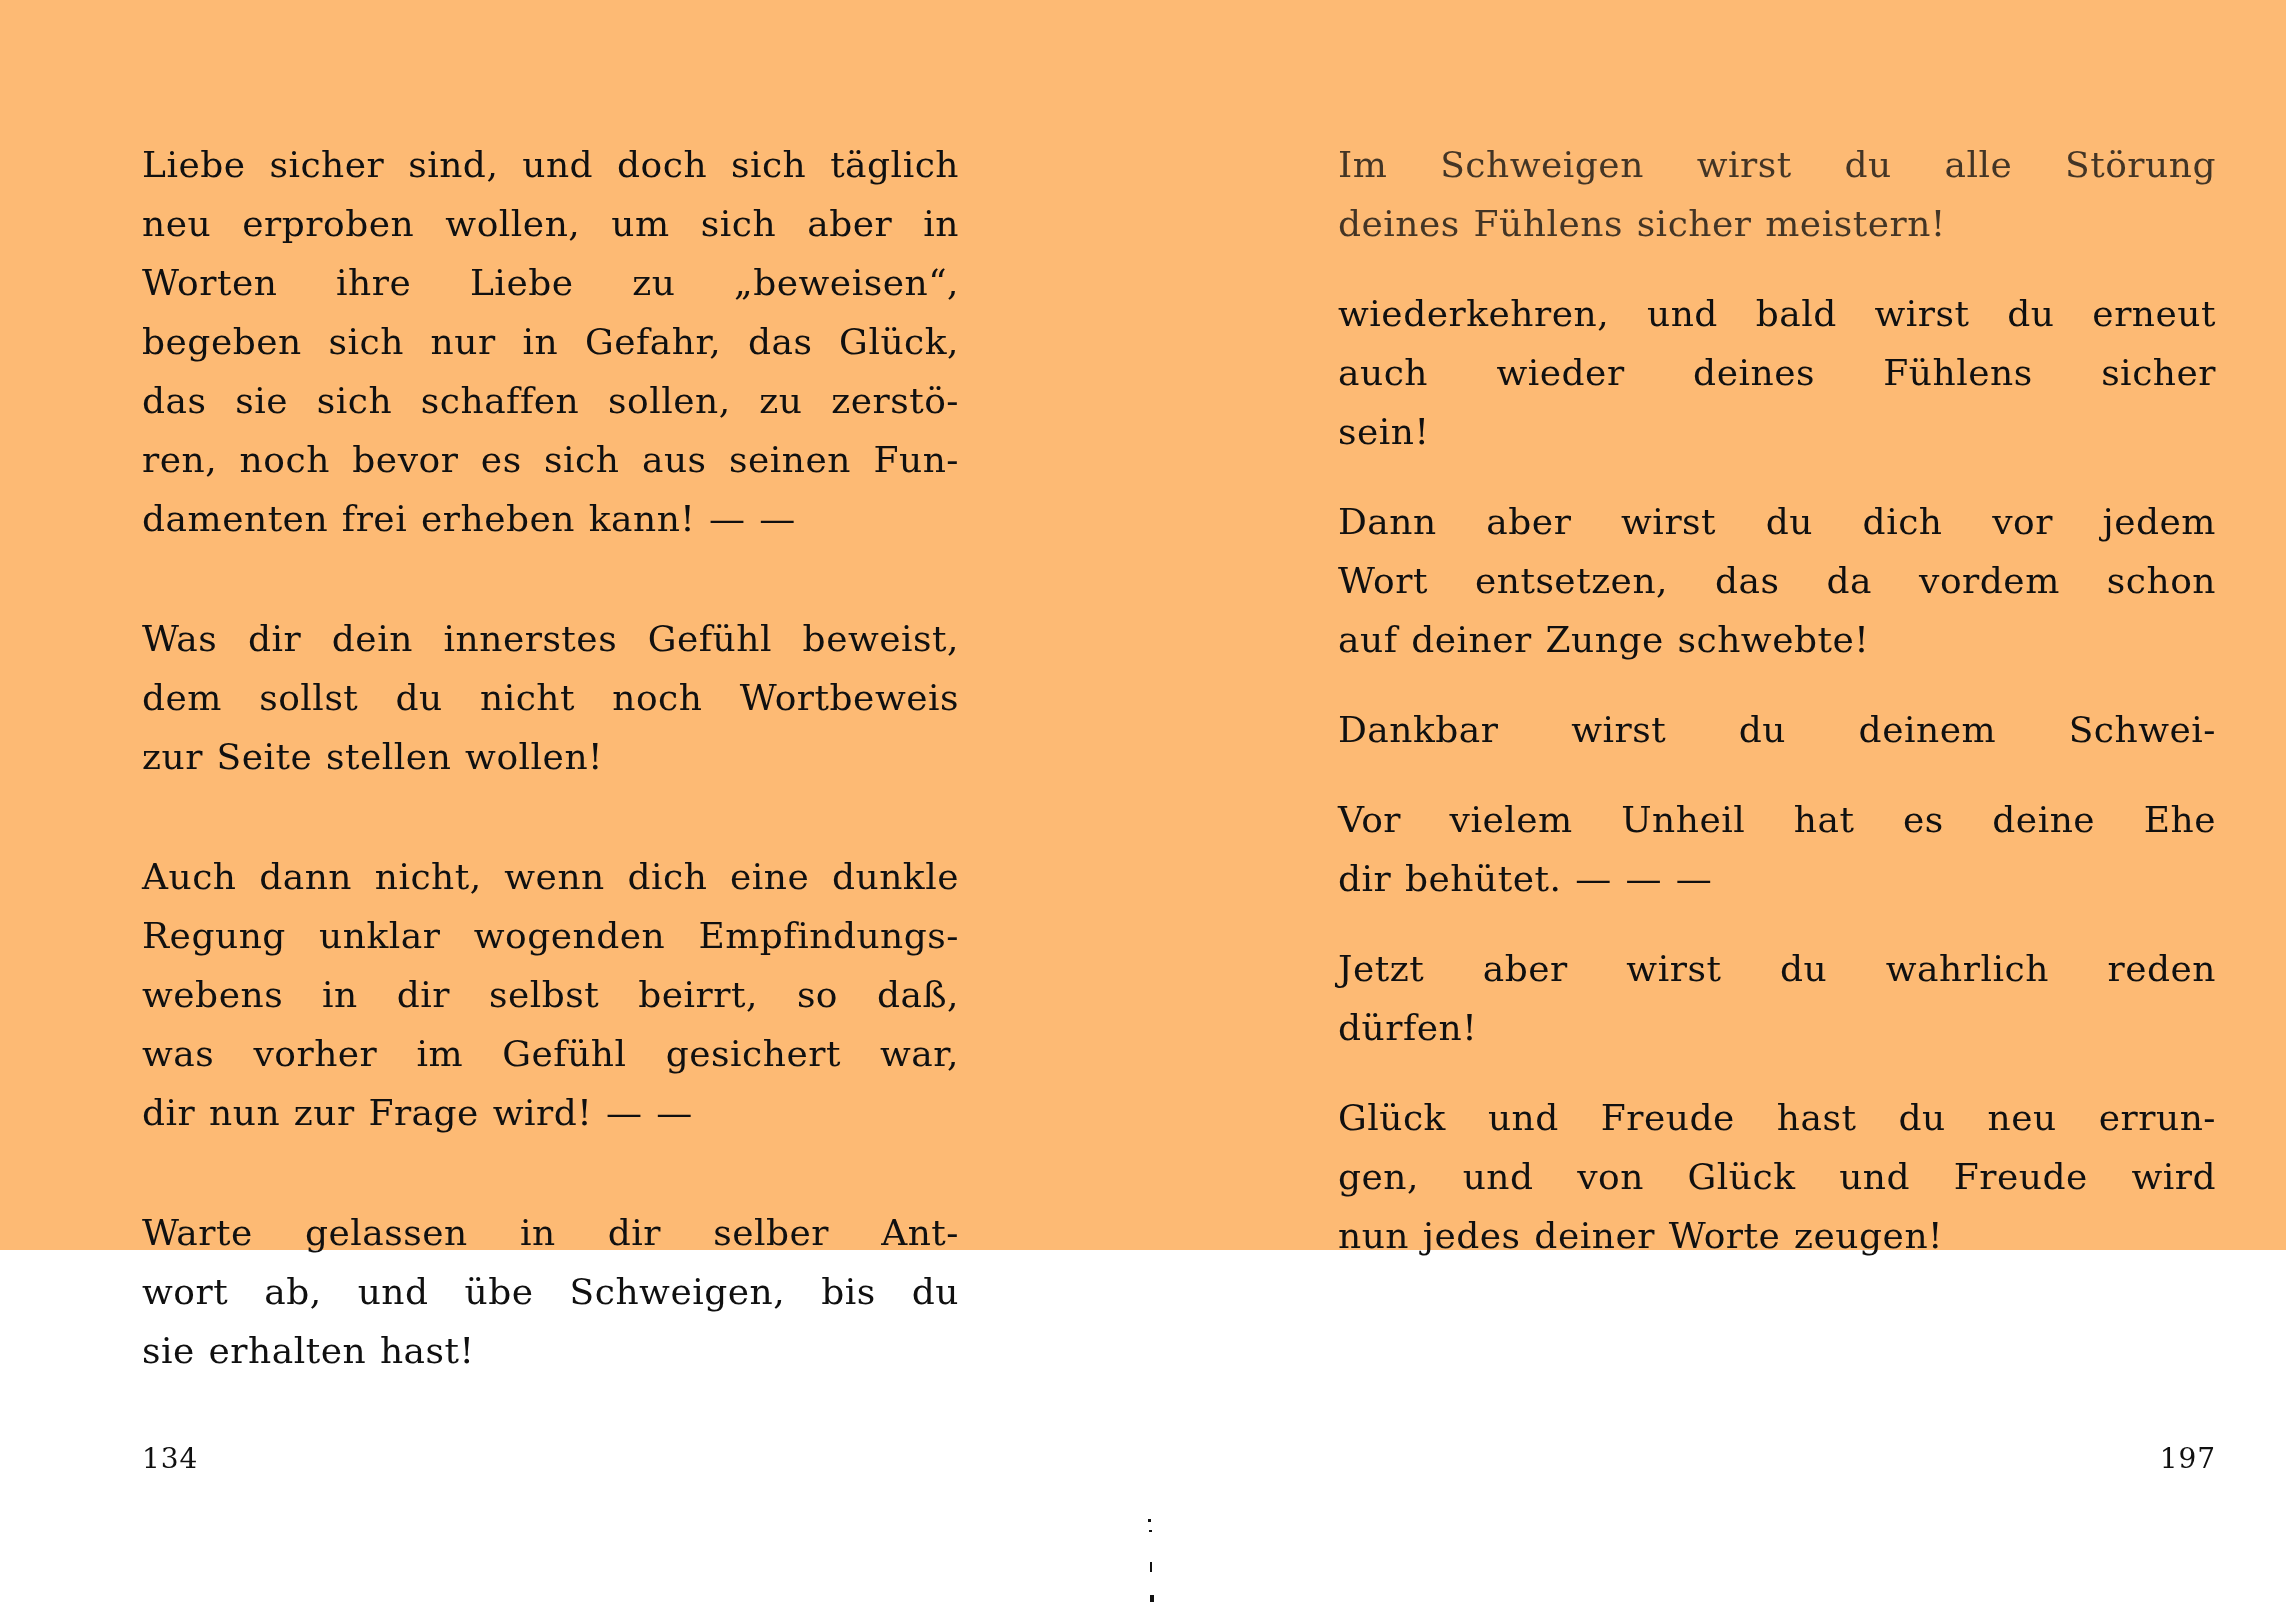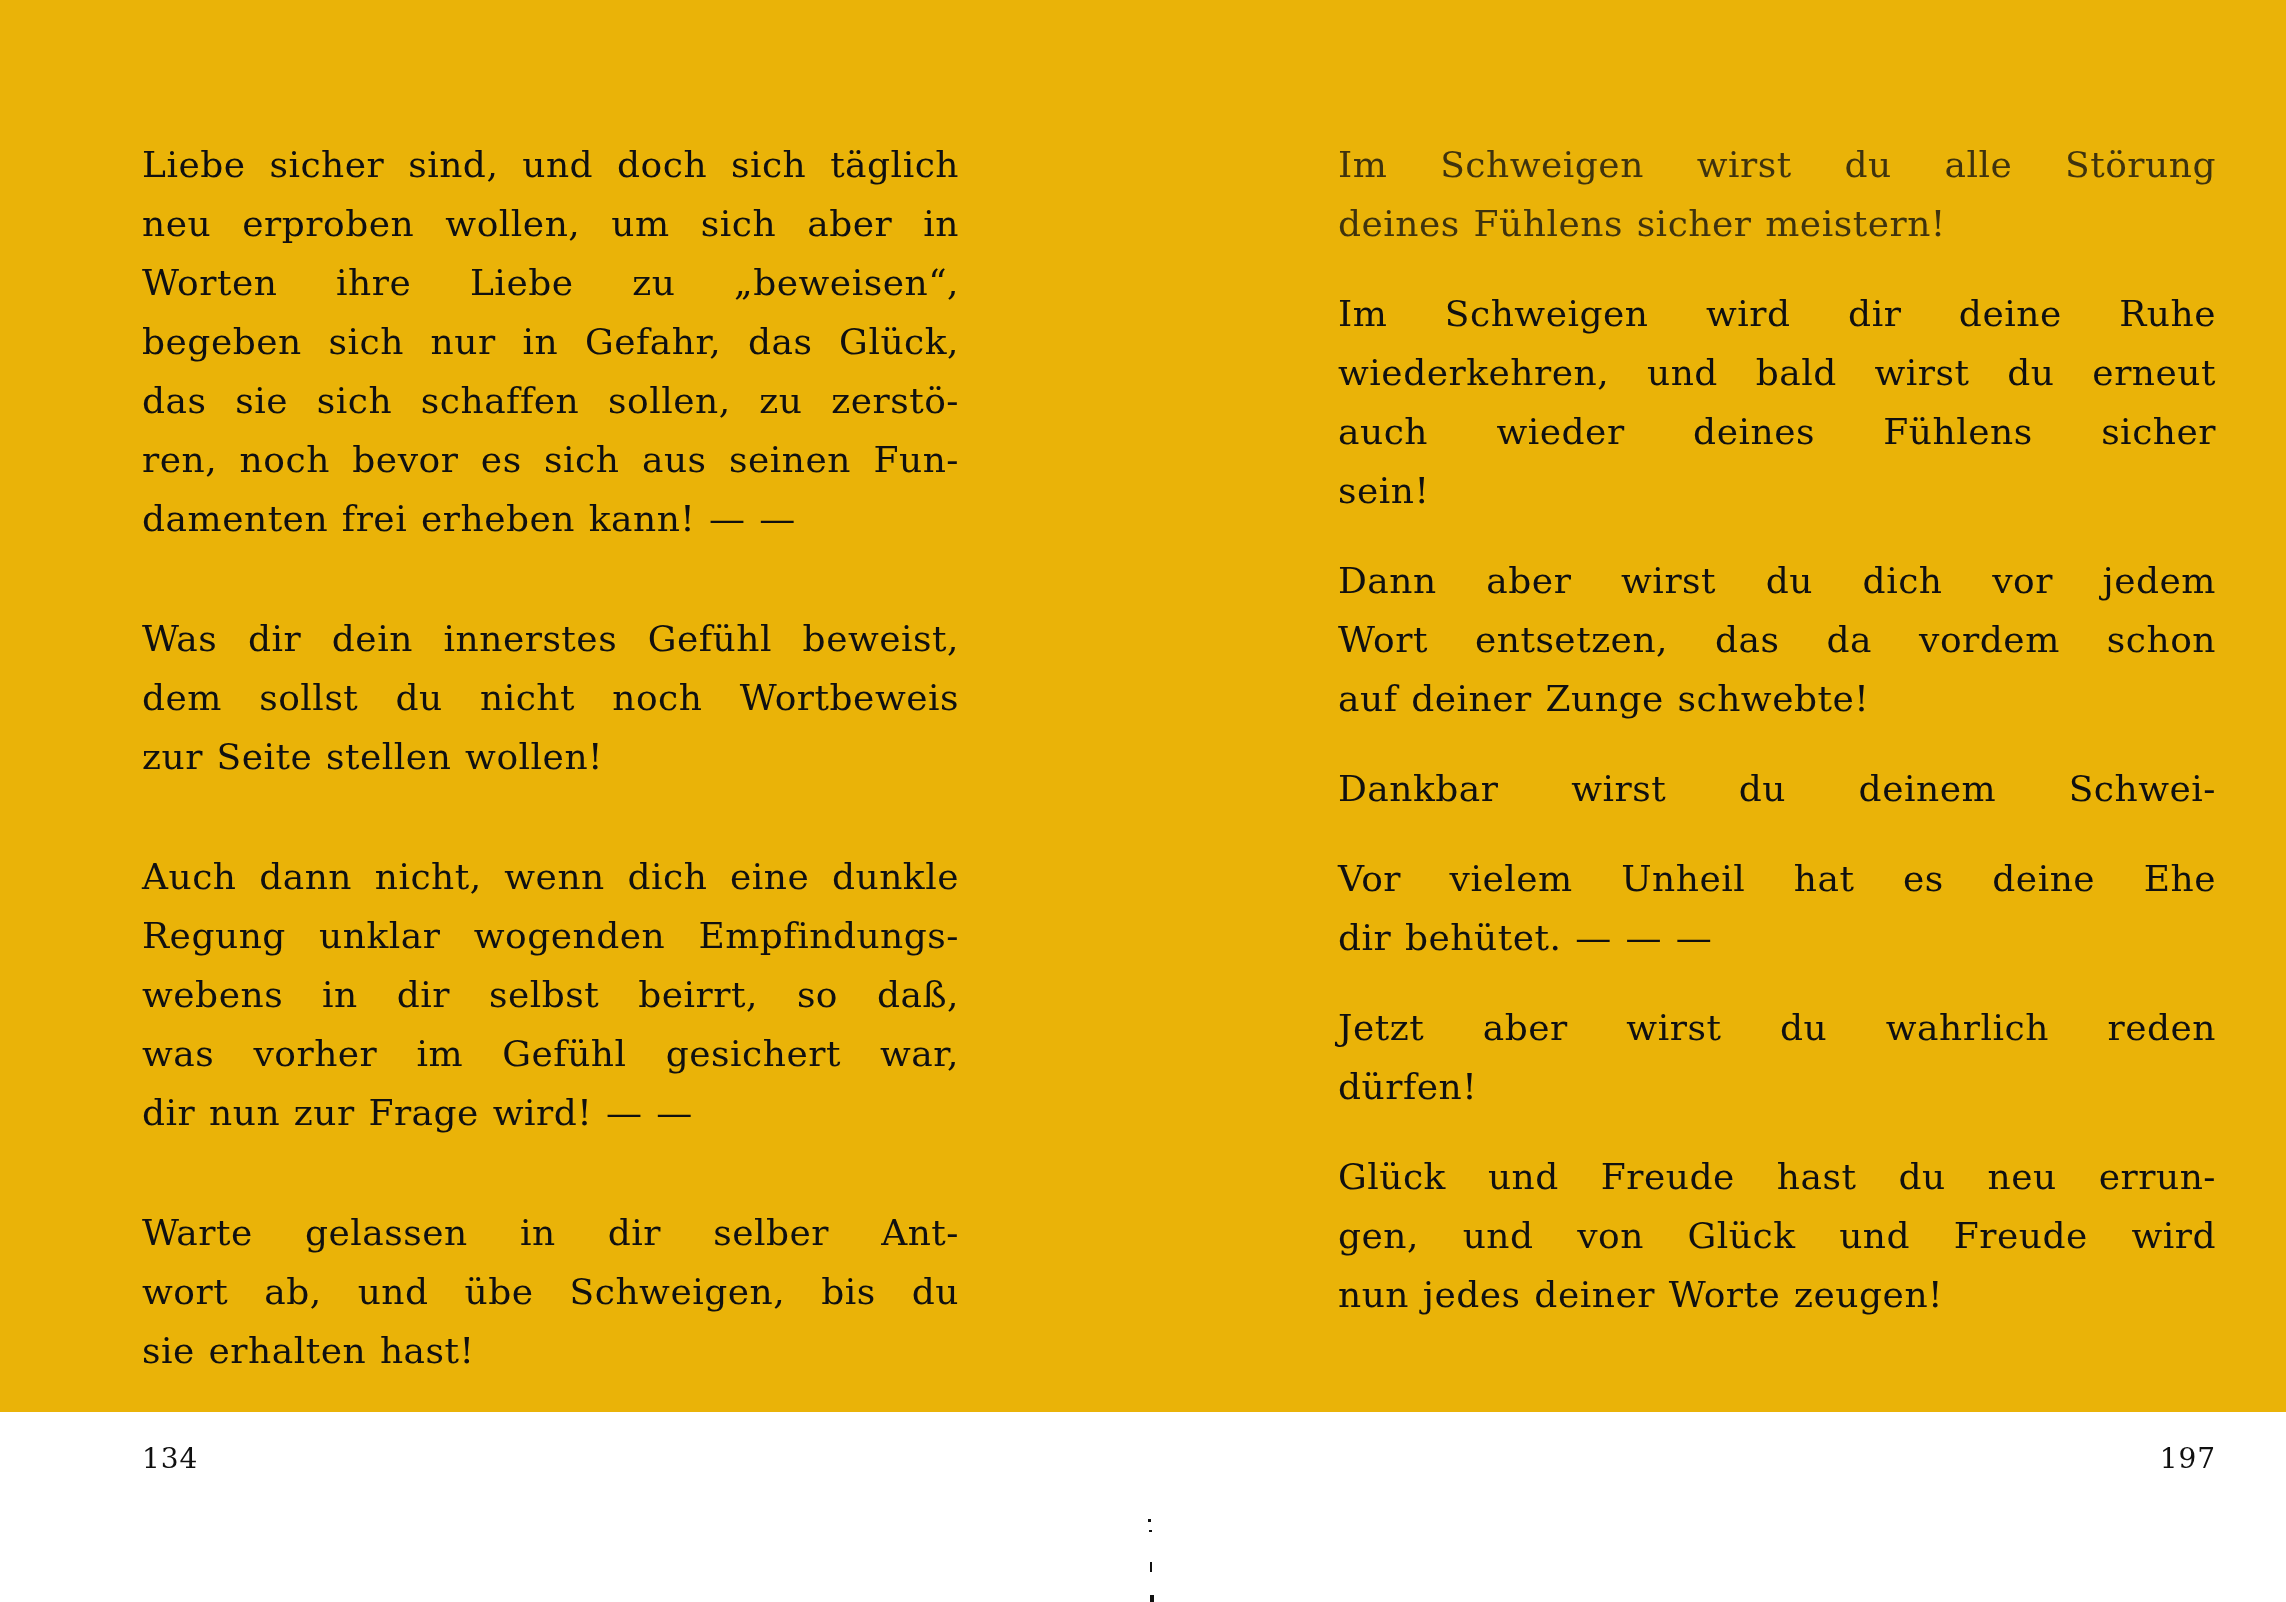--- a/index.html
+++ b/index.html
@@ -6,22 +6,22 @@
     margin: 0;
     padding: 0;
     background: #ffffff;
     width: 2286px;
     height: 1602px;
     overflow: hidden;
   }
   .spread {
     position: relative;
     width: 2286px;
-    height: 1412px;
-    background: #eab308;
+    height: 1250px;
+    background: #fdba74;
     font-family: "DejaVu Serif", "Liberation Serif", serif;
     color: #101010;
   }
   .page {
     position: absolute;
     top: 135px;
   }
   .page-left {
     left: 142px;
     width: 817px;
@@ -119,21 +119,20 @@
         <div class="line para-last">sie erhalten hast!</div>
       </div>
     </div>
 
   <div class="page page-right">
       <div class="para">
         <div class="line">Im Schweigen wirst du alle Störung</div>
         <div class="line para-last">deines Fühlens sicher meistern!</div>
       </div>
       <div class="para">
-        <div class="line">Im Schweigen wird dir deine Ruhe</div>
         <div class="line">wiederkehren, und bald wirst du erneut</div>
         <div class="line">auch wieder deines Fühlens sicher</div>
         <div class="line para-last">sein!</div>
       </div>
       <div class="para">
         <div class="line">Dann aber wirst du dich vor jedem</div>
         <div class="line">Wort entsetzen, das da vordem schon</div>
         <div class="line para-last">auf deiner Zunge schwebte!</div>
       </div>
       <div class="para">

